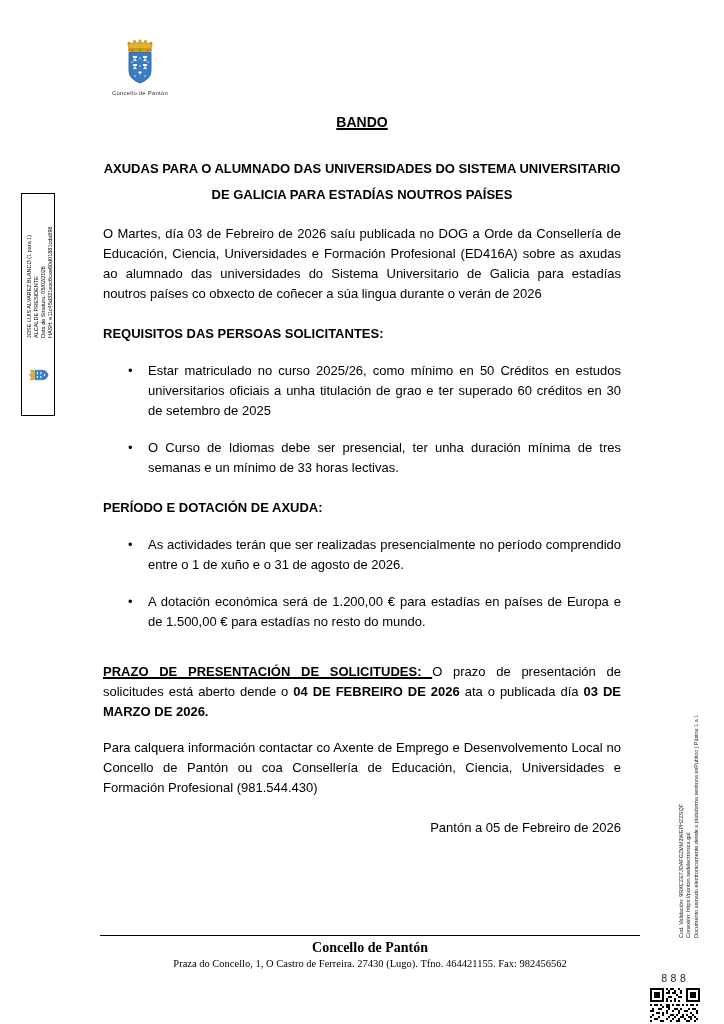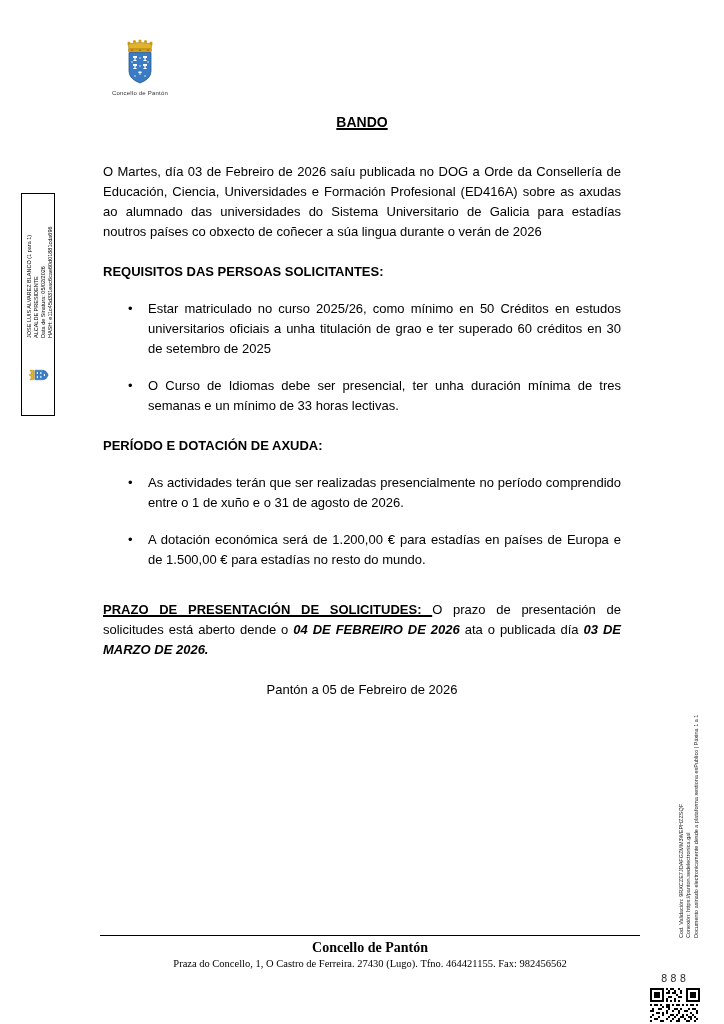--- a/index.html
+++ b/index.html
@@ -12,30 +12,30 @@
   
   .logo-block { position:absolute; left:100px; top:38px; width:80px; text-align:center; }
   .logo-block svg { display:block; margin:0 auto; }
   .logo-caption { margin-top:2px; font-size:6px; color:#333; letter-spacing:.2px; }
 
   
   .content { position:absolute; left:103px; top:112px; width:518px; font-size:13px; line-height:20px; }
   .bando { text-align:center; font-size:14px; font-weight:bold; }
   .bando span { text-decoration:underline; text-decoration-thickness:1.5px; }
   .doc-heading { margin-top:24px; text-align:center; font-weight:bold; font-size:13px; line-height:26px; }
-  .para { margin-top:30px; text-align:justify; }
+  .para { margin-top:16px; text-align:justify; }
   .section-head { margin-top:20px; font-weight:bold; }
   .section-head span { text-decoration-thickness:1.5px; }
   .bullet { margin-top:17px; display:flex; }
   .bullet .dot { width:20px; padding-left:25px; flex:0 0 auto; }
   .bullet .btxt { flex:1 1 auto; text-align:justify; }
   .prazo-para { margin-top:30px; text-align:justify; }
   .bold-u { font-weight:bold; text-decoration:underline; text-decoration-thickness:1.5px; }
-  .bold { font-weight:bold;font-style:italic; }
-  .dateline { margin-top:20px; text-align:center; }
+  .bold { font-weight:bold; }
+  .dateline { margin-top:20px; text-align:right; }
 
   
   .sig-box { position:absolute; left:21px; top:193px; width:34px; height:223px; border:1px solid #000; box-sizing:border-box; }
   .sig-text {
     position:absolute; left:26px; top:338px; width:140px;
     transform:rotate(-90deg); transform-origin:top left;
     font-size:5.5px; line-height:7px; white-space:nowrap; color:#000;
   }
   .sig-crest { position:absolute; left:28px; top:364px; }
 
@@ -104,20 +104,21 @@
     </span>
     <div class="logo-caption">Concello de Pantón</div>
   </div>
 
   <div class="content">
 
     <div class="bando">
       <span>BANDO</span>
     </div>
 
+    <div class="doc-heading">AXUDAS PARA O ALUMNADO DAS UNIVERSIDADES DO SISTEMA UNIVERSITARIO DE GALICIA PARA ESTADÍAS NOUTROS PAÍSES</div>
 
     <div class="para">O Martes, día 03 de Febreiro de 2026 saíu publicada no DOG a Orde da Consellería de Educación, Ciencia, Universidades e Formación Profesional (ED416A) sobre as axudas ao alumnado das universidades do Sistema Universitario de Galicia para estadías noutros países co obxecto de coñecer a súa lingua durante o verán de 2026</div>
 
     <div class="section-head">
       <span>REQUISITOS DAS PERSOAS SOLICITANTES:</span>
     </div>
 
     <div class="bullet">
       <span class="dot">•</span>
       <span class="btxt">Estar matriculado no curso 2025/26, como mínimo en 50 Créditos en estudos universitarios oficiais a unha titulación de grao e ter superado 60 créditos en 30 de setembro de 2025</span>
@@ -137,20 +138,21 @@
     </div>
     <div class="bullet">
       <span class="dot">•</span>
       <span class="btxt">A dotación económica será de 1.200,00 € para estadías en países de Europa e de 1.500,00 € para estadías no resto do mundo.</span>
     </div>
 
     <div class="prazo-para">
       <span class="bold-u">PRAZO DE PRESENTACIÓN DE SOLICITUDES: </span><span>O prazo de presentación de solicitudes está aberto dende o </span><span class="bold">04 DE FEBREIRO DE 2026</span><span> ata o publicada día </span><span class="bold">03 DE MARZO DE 2026.</span>
     </div>
 
+    <div class="para">Para calquera información contactar co Axente de Emprego e Desenvolvemento Local no Concello de Pantón ou coa Consellería de Educación, Ciencia, Universidades e Formación Profesional (981.544.430)</div>
 
     <div class="dateline">Pantón a 05 de Febreiro de 2026</div>
 
   </div>
 
   <div class="sig-box"></div>
   <div class="sig-text">
     <div>JOSE LUIS ALVAREZ BLANCO (1 para 1)</div>
     <div>ALCALDE PRESIDENTE</div>
     <div>Data de Sinatura: 05/02/2026</div>

